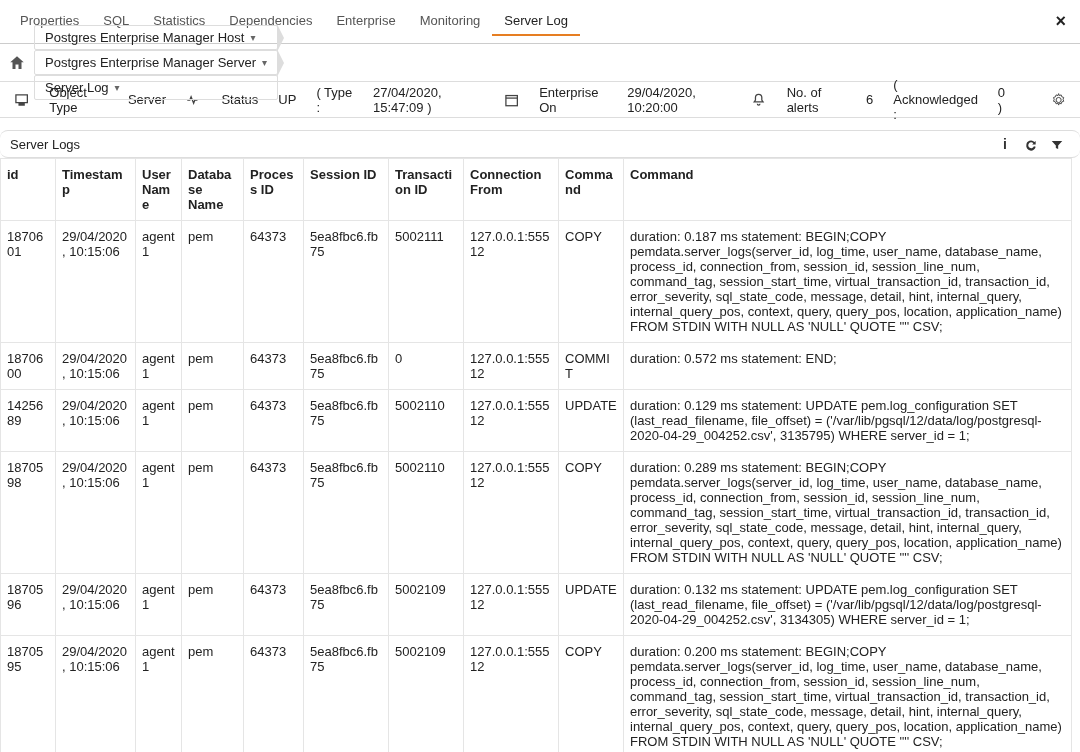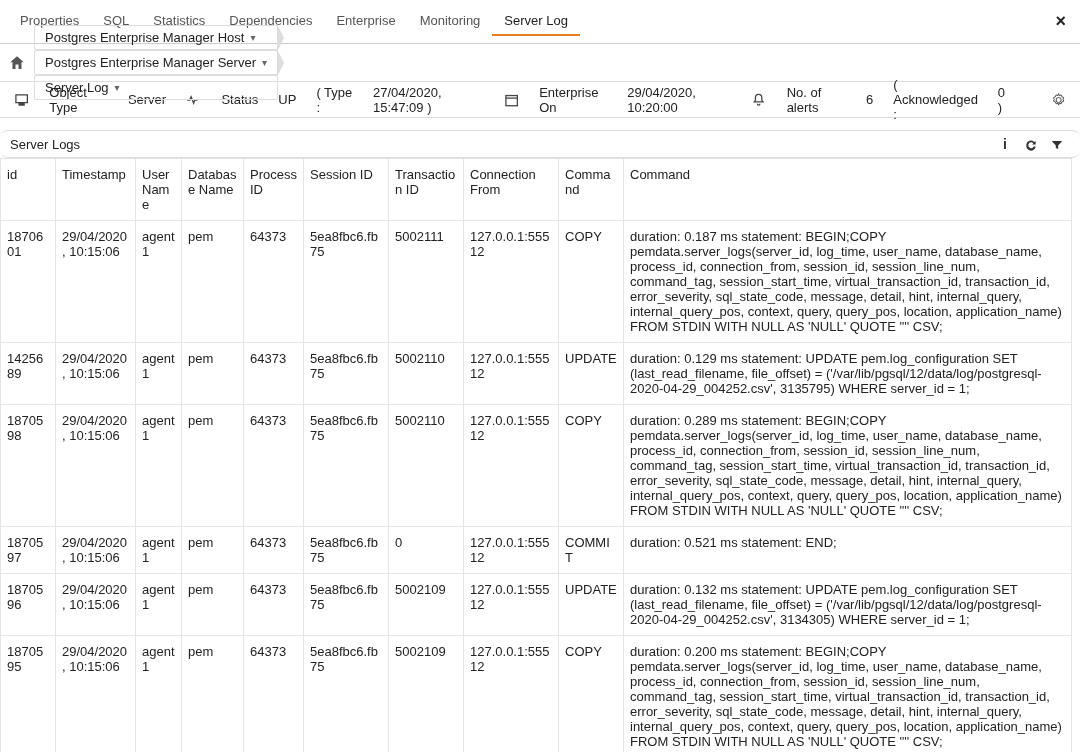--- a/index.html
+++ b/index.html
@@ -110,21 +110,21 @@
 }
 .log-table th, .log-table td {
   border: 1px solid #e5e5e5;
   padding: 8px 6px;
   font-size: 13px;
   text-align: left;
   vertical-align: top;
   word-wrap: break-word;
 }
 .log-table th {
-  font-weight: 400;
+  font-weight: 700;
   background: #fff;
 }
 .log-scroll {
   height: 612px;
   overflow-y: auto;
   overflow-x: hidden;
   border-bottom: 1px solid #ccc;
 }
 .colw-id { width: 55px; }
 .colw-ts { width: 80px; }
@@ -256,20 +256,32 @@
           <td>agent1</td>
           <td>pem</td>
           <td>64373</td>
           <td>5ea8fbc6.fb75</td>
           <td>5002111</td>
           <td>127.0.0.1:55512</td>
           <td>COPY</td>
           <td>duration: 0.187 ms statement: BEGIN;COPY pemdata.server_logs(server_id, log_time, user_name, database_name, process_id, connection_from, session_id, session_line_num, command_tag, session_start_time, virtual_transaction_id, transaction_id, error_severity, sql_state_code, message, detail, hint, internal_query, internal_query_pos, context, query, query_pos, location, application_name) FROM STDIN WITH NULL AS 'NULL' QUOTE '"' CSV;</td>
         </tr>
         <tr>
+          <td>1870600</td>
+          <td>29/04/2020, 10:15:06</td>
+          <td>agent1</td>
+          <td>pem</td>
+          <td>64373</td>
+          <td>5ea8fbc6.fb75</td>
+          <td>0</td>
+          <td>127.0.0.1:55512</td>
+          <td>COMMIT</td>
+          <td>duration: 0.572 ms statement: END;</td>
+        </tr>
+        <tr>
           <td>1425689</td>
           <td>29/04/2020, 10:15:06</td>
           <td>agent1</td>
           <td>pem</td>
           <td>64373</td>
           <td>5ea8fbc6.fb75</td>
           <td>5002110</td>
           <td>127.0.0.1:55512</td>
           <td>UPDATE</td>
           <td>duration: 0.129 ms statement: UPDATE pem.log_configuration SET (last_read_filename, file_offset) = ('/var/lib/pgsql/12/data/log/postgresql-2020-04-29_004252.csv', 3135795) WHERE server_id = 1;</td>
@@ -280,32 +292,20 @@
           <td>agent1</td>
           <td>pem</td>
           <td>64373</td>
           <td>5ea8fbc6.fb75</td>
           <td>5002110</td>
           <td>127.0.0.1:55512</td>
           <td>COPY</td>
           <td>duration: 0.289 ms statement: BEGIN;COPY pemdata.server_logs(server_id, log_time, user_name, database_name, process_id, connection_from, session_id, session_line_num, command_tag, session_start_time, virtual_transaction_id, transaction_id, error_severity, sql_state_code, message, detail, hint, internal_query, internal_query_pos, context, query, query_pos, location, application_name) FROM STDIN WITH NULL AS 'NULL' QUOTE '"' CSV;</td>
         </tr>
         <tr>
-          <td>1870597</td>
-          <td>29/04/2020, 10:15:06</td>
-          <td>agent1</td>
-          <td>pem</td>
-          <td>64373</td>
-          <td>5ea8fbc6.fb75</td>
-          <td>0</td>
-          <td>127.0.0.1:55512</td>
-          <td>COMMIT</td>
-          <td>duration: 0.521 ms statement: END;</td>
-        </tr>
-        <tr>
           <td>1870596</td>
           <td>29/04/2020, 10:15:06</td>
           <td>agent1</td>
           <td>pem</td>
           <td>64373</td>
           <td>5ea8fbc6.fb75</td>
           <td>5002109</td>
           <td>127.0.0.1:55512</td>
           <td>UPDATE</td>
           <td>duration: 0.132 ms statement: UPDATE pem.log_configuration SET (last_read_filename, file_offset) = ('/var/lib/pgsql/12/data/log/postgresql-2020-04-29_004252.csv', 3134305) WHERE server_id = 1;</td>

